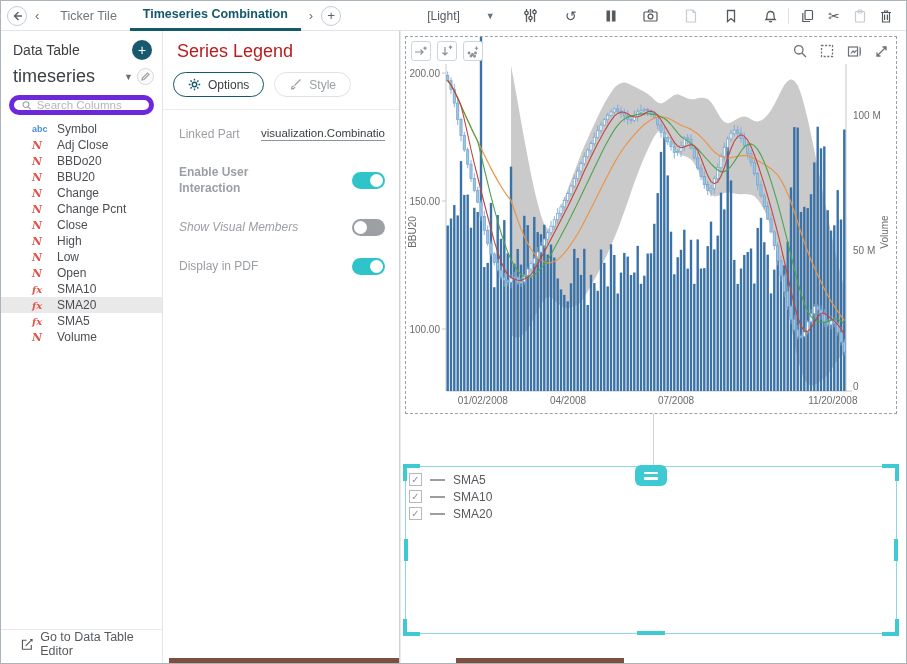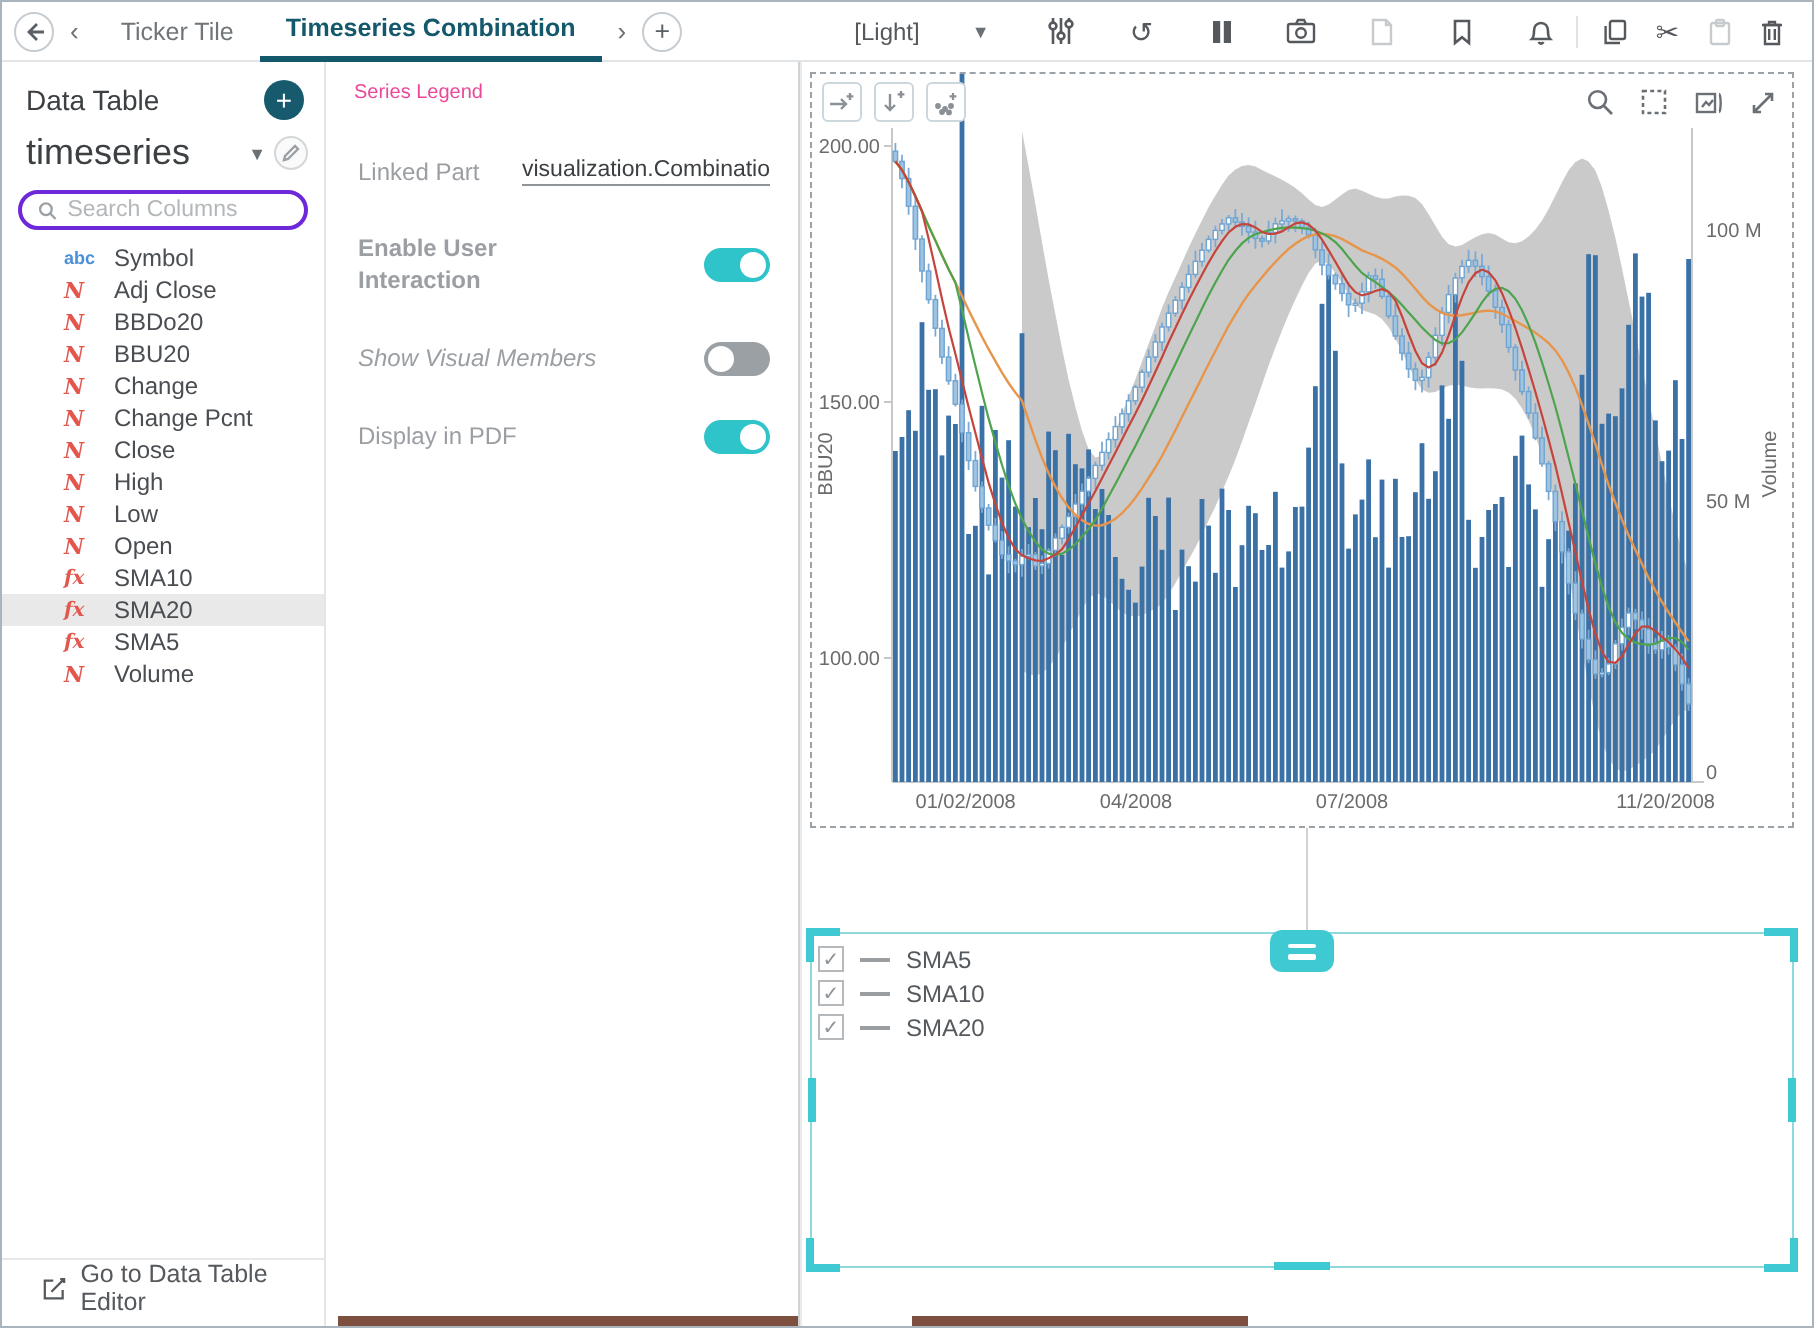--- a/index.html
+++ b/index.html
@@ -35,40 +35,40 @@
                 border-right:1px solid #e3e5e7; }
   .dt-head { display:flex; align-items:center; justify-content:space-between; padding:9px 10px 4px 12px; }
   .dt-title { font-size:14px; color:#3c4043; }
   .add-circle { width:20px; height:20px; border-radius:50%; background:#175a6e; color:#fff; border:none;
                 font-size:14px; line-height:18px; text-align:center; cursor:pointer; }
   .dt-source { display:flex; align-items:center; padding:2px 8px 0 12px; gap:4px; }
   .dt-source-name { font-size:18px; color:#3c4043; flex:1; }
   .caret { color:#6a7076; font-size:9px; cursor:pointer; }
   .pencil-circ { width:17px; height:17px; border-radius:50%; border:1px solid #d4d7d9; background:#fafafa;
                  display:flex; align-items:center; justify-content:center; cursor:pointer; }
-  .search-box { margin:8px 8px 6px 8px; height:20px; border:2px solid #6d28d9; border-radius:12px;
+  .search-box { margin:8px 8px 6px 8px; height:20px; border:5px solid #6d28d9; border-radius:12px;
                 display:flex; align-items:center; padding:0 8px; gap:5px; }
   .search-box input { border:none; outline:none; width:100%; font-size:11.5px; color:#555; background:transparent;
                       font-family:"Liberation Sans", sans-serif; }
   .search-box input::placeholder { color:#b3b7ba; }
   .col-list { margin-top:2px; }
   .col-row { display:flex; align-items:center; gap:7px; height:16px; padding-left:31px; cursor:pointer; }
   .col-row.selected { background:#e9e9e9; }
   .col-icon { width:18px; text-align:left; font-size:10px; flex:0 0 18px; }
   .ci-text { color:#4a90d9; font-weight:bold; font-size:9px; letter-spacing:0; }
   .ci-num  { color:#e2574d; font-family:"DejaVu Serif", serif; font-style:italic; font-weight:bold; font-size:11px; }
   .ci-fx   { color:#e2574d; font-family:"DejaVu Serif", serif; font-style:italic; font-weight:bold; font-size:10px; }
   .col-name { font-size:12px; color:#4a4e52; }
   .dt-footer { position:absolute; left:0; right:0; bottom:5px; border-top:1px solid #e6e8ea; background:#fff;
                height:29px; display:flex; align-items:center; gap:7px; padding-left:20px; cursor:pointer; color:#55595d; }
 
   
   .mid-panel { position:absolute; left:162px; top:30px; bottom:0; width:237px; background:#fff;
                border-right:1px solid #cfd3d6; }
-  .sl-title { font-size:10px; color:#ec4899; padding:10px 0 10px 14px; }
+  .sl-title { font-size:18px; color:#b91c1c; padding:10px 0 10px 14px; }
   .opt-tabs { display:flex; gap:10px; padding:0 0 12px 10px; border-bottom:1px solid #ececec; }
   .opt-tab { display:flex; align-items:center; gap:7px; height:25px; padding:0 14px; border-radius:13px;
              border:1px solid #dfe2e4; background:#fff; color:#9aa0a4; font-size:12px; cursor:pointer; }
   .opt-tab.active { border-color:#14586b; color:#3c4043; }
   .prop-row { display:flex; align-items:center; justify-content:space-between; padding:12px 14px 4px 16px; }
   .prop-label { color:#9b9fa3; font-size:12px; line-height:1.35; }
   .linked-input { border:none; border-bottom:1px solid #8f9498; width:124px; text-align:right;
                   font-size:11.5px; color:#3c4043; outline:none; background:transparent; padding-bottom:1px;
                   font-family:"Liberation Sans", sans-serif; }
   .toggle { width:33px; height:17px; border-radius:9px; position:relative; flex:0 0 33px; cursor:pointer; }
@@ -309,20 +309,35 @@
       <svg width="13" height="13" viewBox="0 0 13 13" fill="none" stroke="#55595d" stroke-width="1.2">
           <path d="M11 7 V11.5 H1.5 V2 H6"></path>
           <path d="M5 8 L11.5 1.5 M9.7 1.2 H11.8 V3.3"></path>
         </svg>
       <span style="font-size:12.5px;">Go to Data Table Editor</span>
     </div>
   </aside>
 
   <section class="mid-panel">
     <div class="sl-title">Series Legend</div>
+    <div class="opt-tabs">
+      <button class="opt-tab active">
+        <svg width="13" height="13" viewBox="0 0 13 13" fill="none" stroke="#14586b" stroke-width="1.4">
+            <circle cx="6.5" cy="6.5" r="2.2"></circle>
+            <path d="M6.5 0.8 V2.6 M6.5 10.4 V12.2 M0.8 6.5 H2.6 M10.4 6.5 H12.2 M2.5 2.5 L3.8 3.8 M9.2 9.2 L10.5 10.5 M10.5 2.5 L9.2 3.8 M3.8 9.2 L2.5 10.5"></path>
+          </svg>
+        <span>Options</span>
+      </button>
+      <button class="opt-tab">
+        <svg width="13" height="13" viewBox="0 0 13 13" fill="none" stroke="#9aa0a4" stroke-width="1.2">
+            <path d="M11.5 1.5 L5.5 7.5 M5 8 C3.5 8 2.5 9 2.5 11 C4.5 11 5.8 10 5.8 8.8"></path>
+          </svg>
+        <span>Style</span>
+      </button>
+    </div>
     <div class="prop-row" style="padding-top:16px;">
       <span class="prop-label">Linked Part</span>
       <input class="linked-input" value="visualization.Combination1" style="">
     </div>
     <div id="toggles-host">
         <div class="prop-row" style="padding-top: 18px;">
           <span class="prop-label" style="max-width: 130px; font-weight: bold;">Enable User Interaction</span>
           <div class="toggle on">
             <div class="knob"></div>
           </div>

